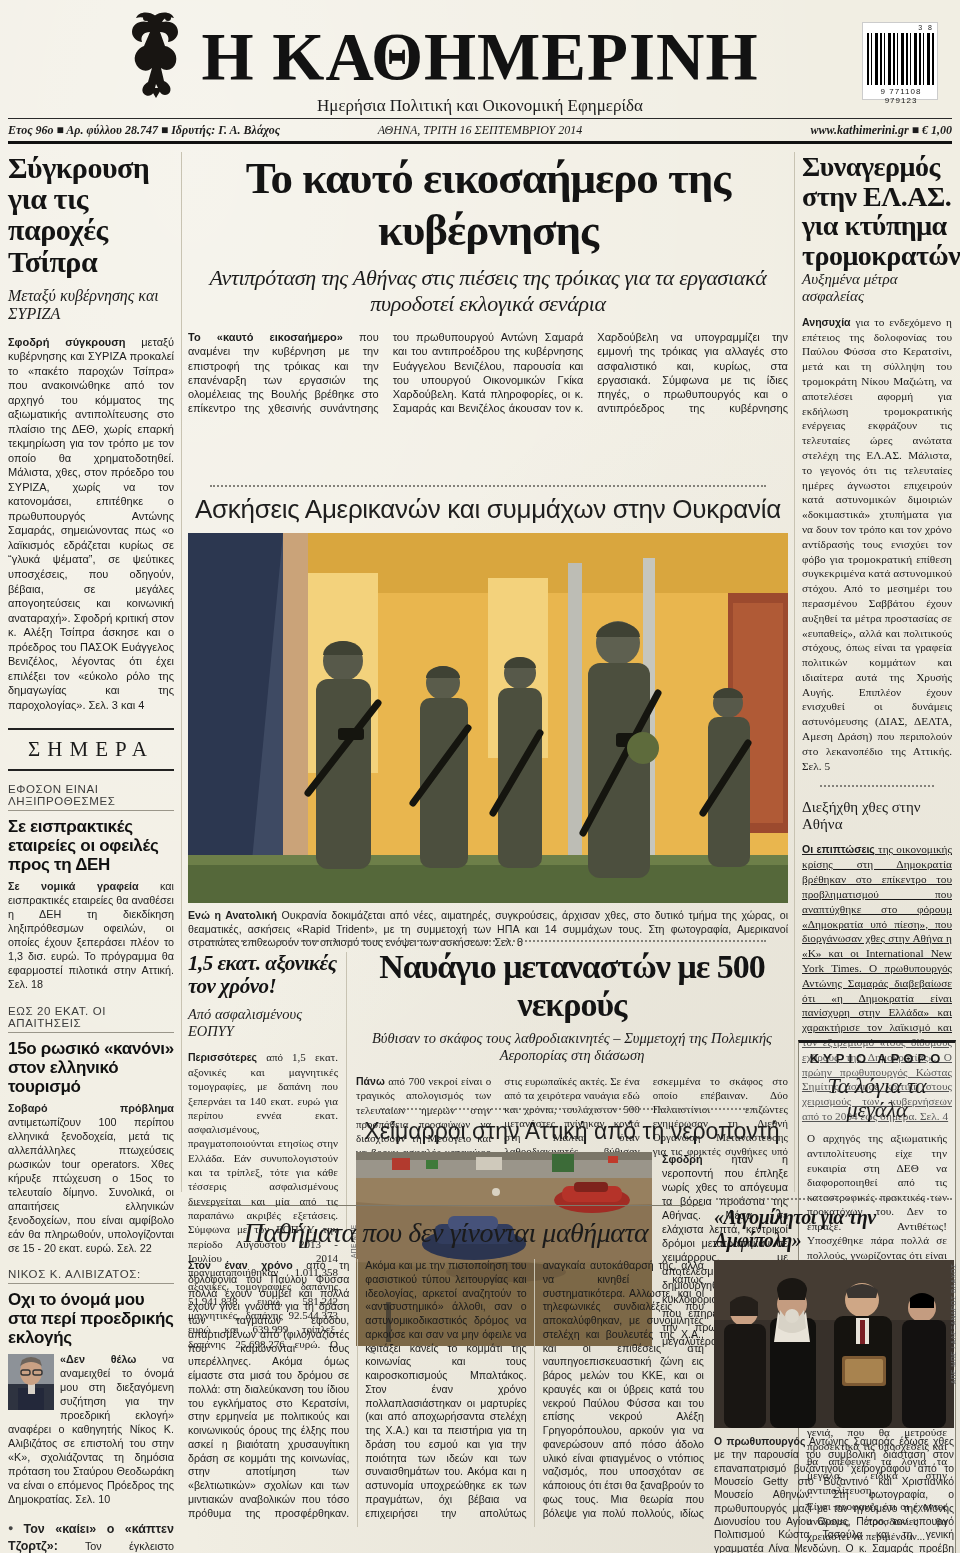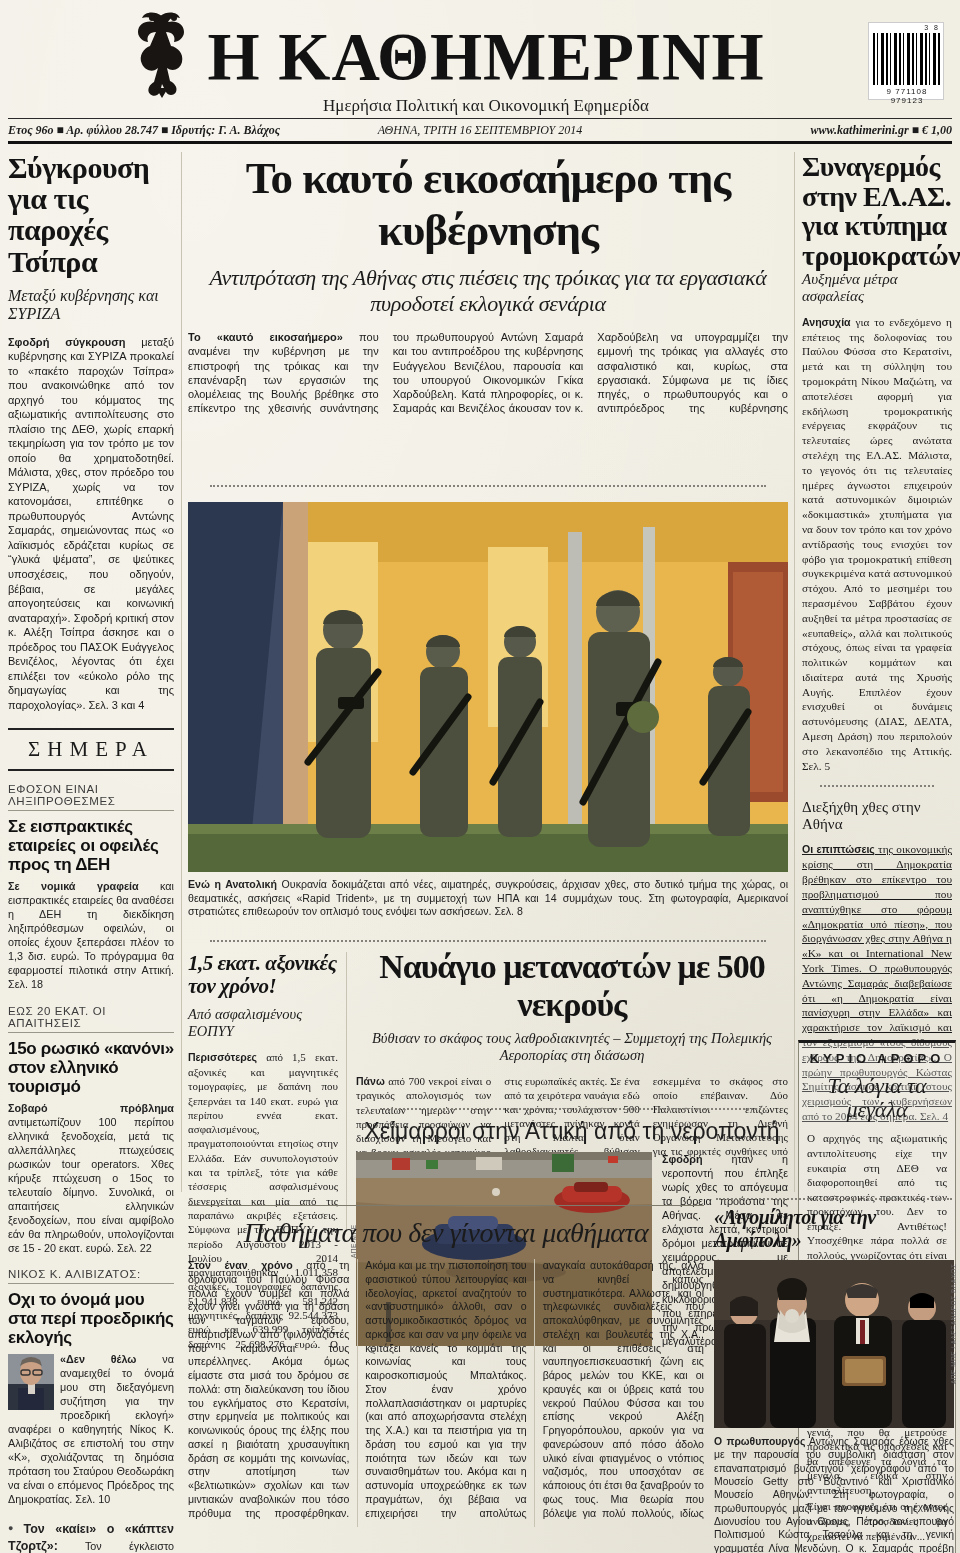--- a/index.html
+++ b/index.html
@@ -34,21 +34,21 @@
   .vcredit{
     position:absolute; font-size:6.5px; color:#666; letter-spacing:.5px;
     transform:rotate(-90deg); transform-origin:left top; white-space:nowrap;
   }
 </style>
 </head>
 <body>
 
 <div class="page">
 
-  <div class="abs" style="left:6px;top:0;width:875px;height:145px;">
+  <div class="abs" style="left:0;top:0;width:875px;height:145px;">
     <svg class="abs" style="left:126px;top:10px;" width="62" height="92" viewBox="0 0 62 92">
       <g fill="#181512">
         <path d="M30 6 C22 0 12 2 10 8 c6-2 10 0 12 4 C14 10 6 14 6 22 c0 6 6 10 10 10 -2-6 2-10 8-10 l-6 14 c-6 2-12 10-8 18 4 8 12 8 16 4 l-4 14 c-4 2-8 8-4 12 3 3 8 2 10-2 l2-8 4 8 c2 4 8 4 10 0 2-5-2-9-6-11 l-3-13 c5 4 13 2 15-6 2-9-5-15-11-16 l-5-14 c6 0 10 4 8 10 4 0 10-4 10-10 0-8-8-12-16-10 2-4 6-6 12-4 -2-6-12-8-20-2 z"></path>
         <circle cx="20" cy="8" r="3"></circle>
           <circle cx="42" cy="8" r="3"></circle>
         <path d="M24 78 l6 10 6-10 z"></path>
       </g>
     </svg>
     <div class="abs serif" style="left:150px;top:18px;width:660px;text-align:center;font-size:67px;font-weight:bold;letter-spacing:1px;color:#121212;">Η ΚΑΘΗΜΕΡΙΝΗ</div>
     <div class="abs serif" style="left:150px;top:96px;width:660px;text-align:center;font-size:17px;color:#1d1d1d;">Ημερήσια Πολιτική και Οικονομική Εφημερίδα</div>
@@ -115,20 +115,21 @@
   <div class="abs" style="left:188px;top:152px;width:600px;">
     <div class="serif hl" style="font-size:45px;font-weight:600;text-align:center;letter-spacing:-1px;">Το καυτό εικοσαήμερο της κυβέρνησης</div>
     <div class="serif" style="font-size:22px;font-style:italic;text-align:center;margin-top:9px;letter-spacing:-.3px;">Αντιπρόταση της Αθήνας στις πιέσεις της τρόικας για τα εργασιακά πυροδοτεί εκλογικά σενάρια</div>
     <div class="sans just" style="margin-top:13px;height:100px;column-count:3;column-gap:14px;column-fill:auto;font-size:11px;line-height:1.3;overflow:hidden;">
       <span class="lead-b">Το «καυτό εικοσαήμερο»</span><span> που αναμένει την κυβέρνηση με την επιστροφή της τρόικας και την επανέναρξη των εργασιών της ολομέλειας της Βουλής βρέθηκε στο επίκεντρο της χθεσινής συνάντησης του πρωθυπουργού Αντώνη Σαμαρά και του αντιπροέδρου της κυβέρνησης Ευάγγελου Βενιζέλου, παρουσία και του υπουργού Οικονομικών Γκίκα Χαρδούβελη. Κατά πληροφορίες, οι κ. Σαμαράς και Βενιζέλος άκουσαν τον κ. Χαρδούβελη να υπογραμμίζει την εμμονή της τρόικας για αλλαγές στο ασφαλιστικό και, κυρίως, στα εργασιακά. Σύμφωνα με τις ίδιες πηγές, ο πρωθυπουργός και ο αντιπρόεδρος της κυβέρνησης κατέληξαν πως η Αθήνα θα πρέπει να αποκρούσει τις πιέσεις, αλλά, παράλληλα, να αντιπροτείνει ένα δικό της σχέδιο βελτίωσης της ανταγωνιστικότητας με άλλα «εργαλεία», που δεν θα προκαλέσουν αντιδράσεις στις Κ.Ο. της Ν.Δ. και του ΠΑΣΟΚ, οι οποίες, σε συνδυασμό με τη στάση της τρόικας, έχουν πυροδοτήσει ακόμη και σενάρια για πρόωρες εκλογές τον Νοέμβριο. Κατά τη συνάντηση ο κ. Βενιζέλος έθεσε και ζήτημα αλλαγής του εκλογικού νόμου, με τον κ. Σαμαρά, πάντως, να μη συμφωνεί. Σελ. 4</span>
     </div>
   </div>
   <div class="abs dotted" style="left:210px;top:485px;width:556px;"></div>
 
   <div class="abs" style="left:188px;top:494px;width:600px;">
+    <div class="sans" style="font-size:26px;text-align:center;color:#1e1e1e;letter-spacing:-.3px;">Ασκήσεις Αμερικανών και συμμάχων στην Ουκρανία</div>
     <svg width="600" height="370" viewBox="0 0 600 370" style="display:block;margin-top:8px;">
 
       <rect width="600" height="370" fill="#e9b64e"></rect>
       <rect width="600" height="60" fill="#d9a63e"></rect>
       <rect x="0" y="0" width="120" height="370" fill="#caa379"></rect>
       <rect x="0" y="0" width="95" height="370" fill="#3e4a63"></rect>
       <polygon points="0,0 95,0 60,370 0,370" fill="#2c3750"></polygon>
       <rect x="380" y="30" width="14" height="340" fill="#bdbdb5"></rect>
       <rect x="455" y="25" width="12" height="345" fill="#c6c6bd"></rect>
       <rect x="540" y="60" width="60" height="240" fill="#9c4a2e"></rect>

